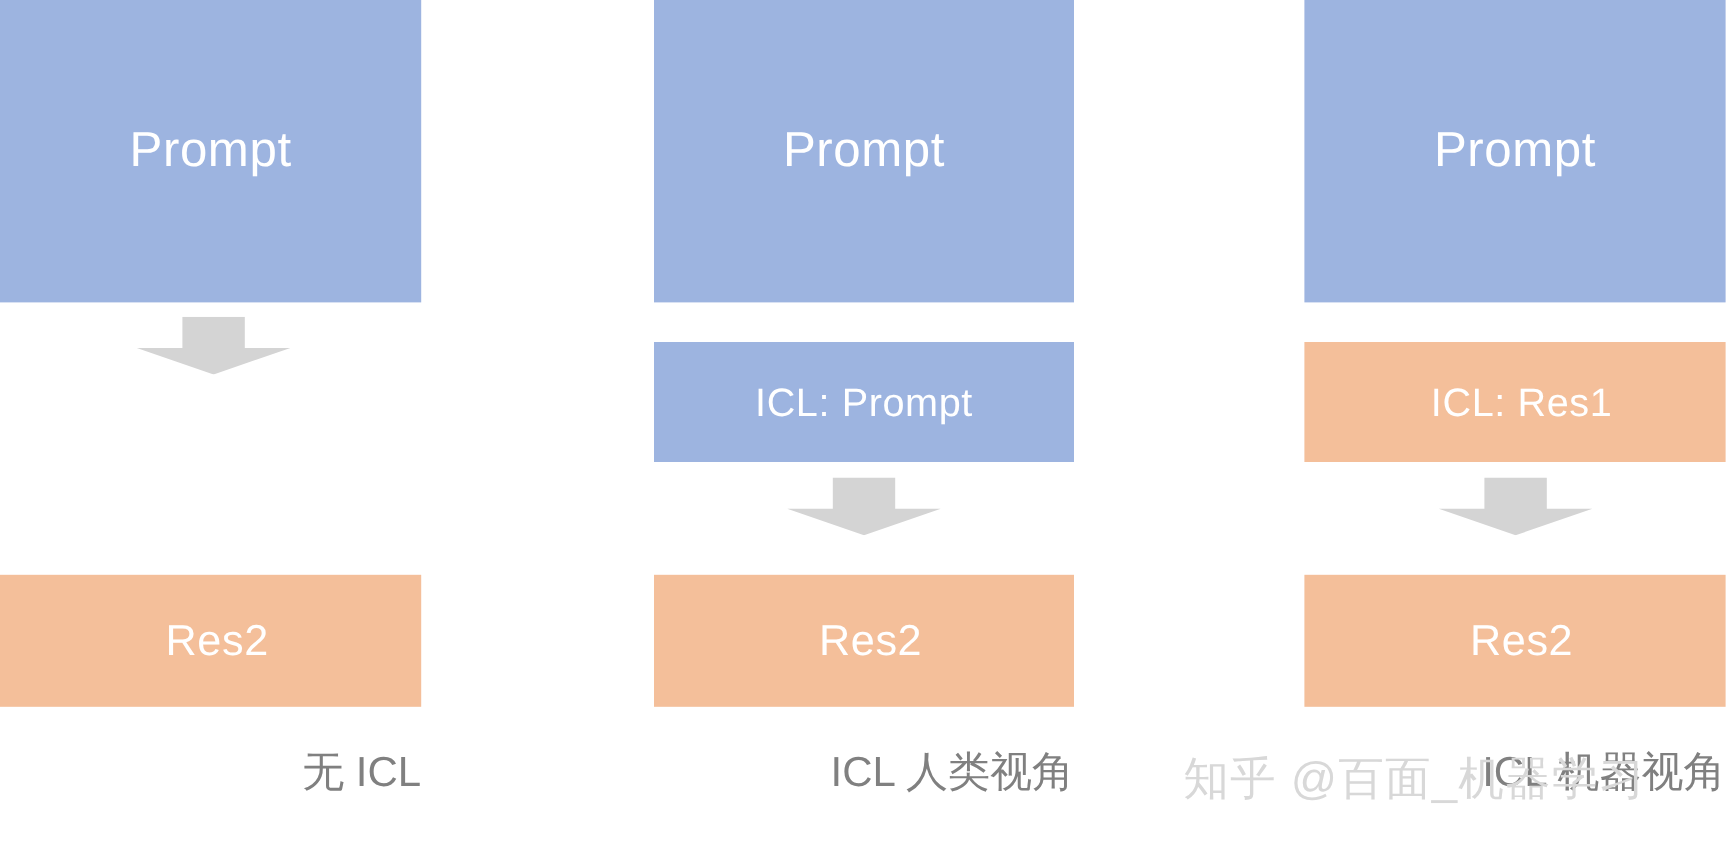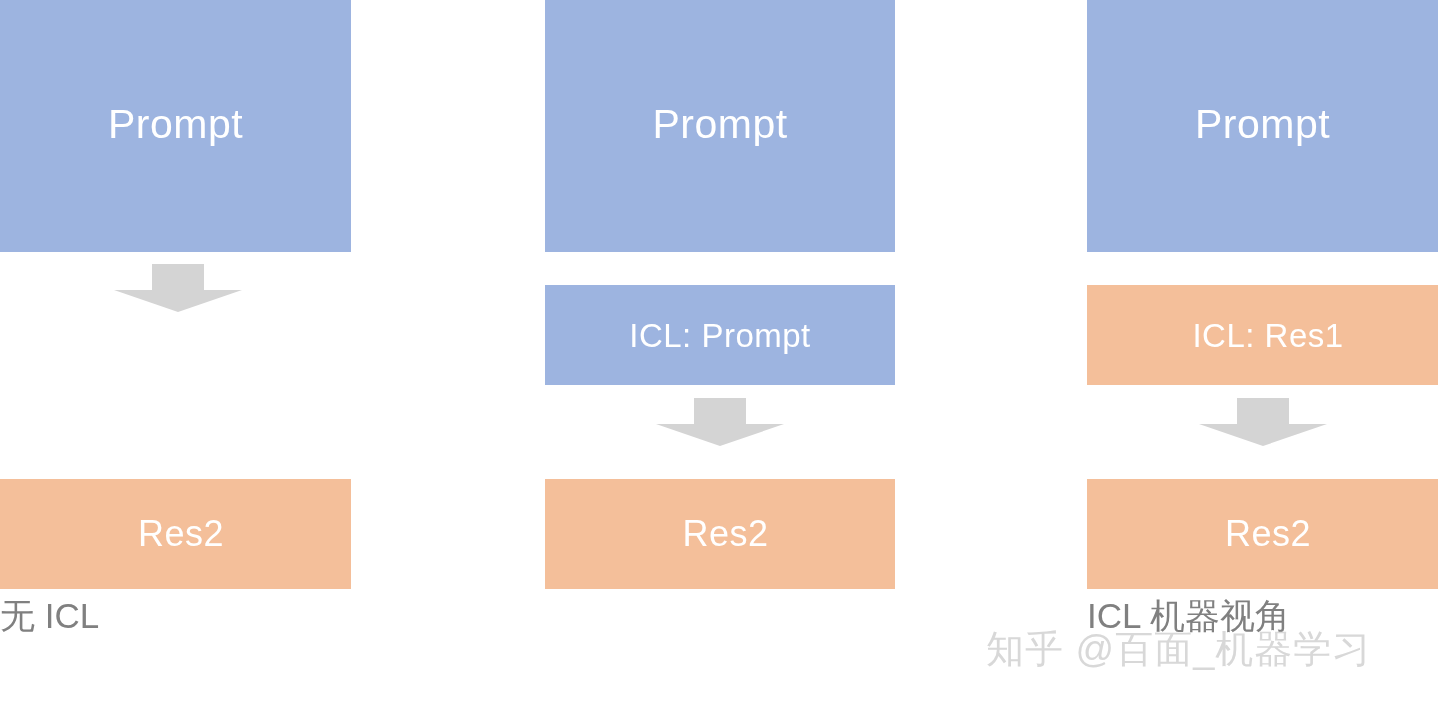--- a/index.html
+++ b/index.html
@@ -73,23 +73,23 @@
     height: 48px;
   }
   .arrow svg { display: block; width: 100%; height: 100%; }
   .arrow-c1 { left: 114px; top: 264px; }
   .arrow-c2 { left: 656px; top: 398px; }
   .arrow-c3 { left: 1199px; top: 398px; }
 
   
   .caption {
     position: absolute;
-    top: 594px;
+    top: 622px;
     width: 100%;
-    text-align: left;
+    text-align: right;
     font-size: 35px;
     color: #808080;
     line-height: 1.25;
     white-space: nowrap;
     user-select: none;
   }
 
   
   #watermark {
     position: absolute;
@@ -135,20 +135,21 @@
     </div>
 
     <div class="block blue row-icl">
       <span class="block-label">ICL: Prompt</span>
     </div>
 
     <div class="block orange row-res2">
       <span class="block-label">Res2</span>
     </div>
 
+    <div class="caption">ICL 人类视角</div>
   </div>
 
   <div class="arrow arrow-c2">
     <svg viewBox="0 0 128 48" xmlns="http://www.w3.org/2000/svg" aria-hidden="true">
       <polygon points="38,0 90,0 90,26 128,26 64,48 0,26 38,26" fill="#d4d4d4"></polygon>
     </svg>
   </div>
 
   <div class="column" id="col-3">
 

